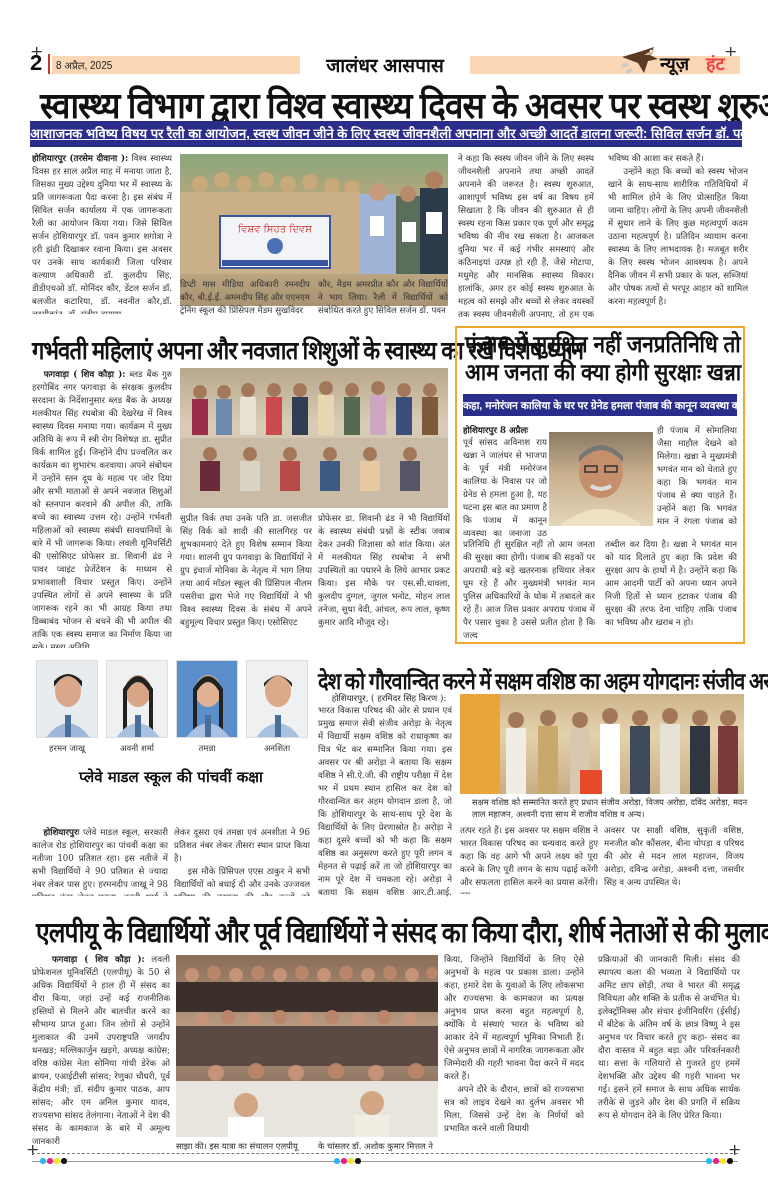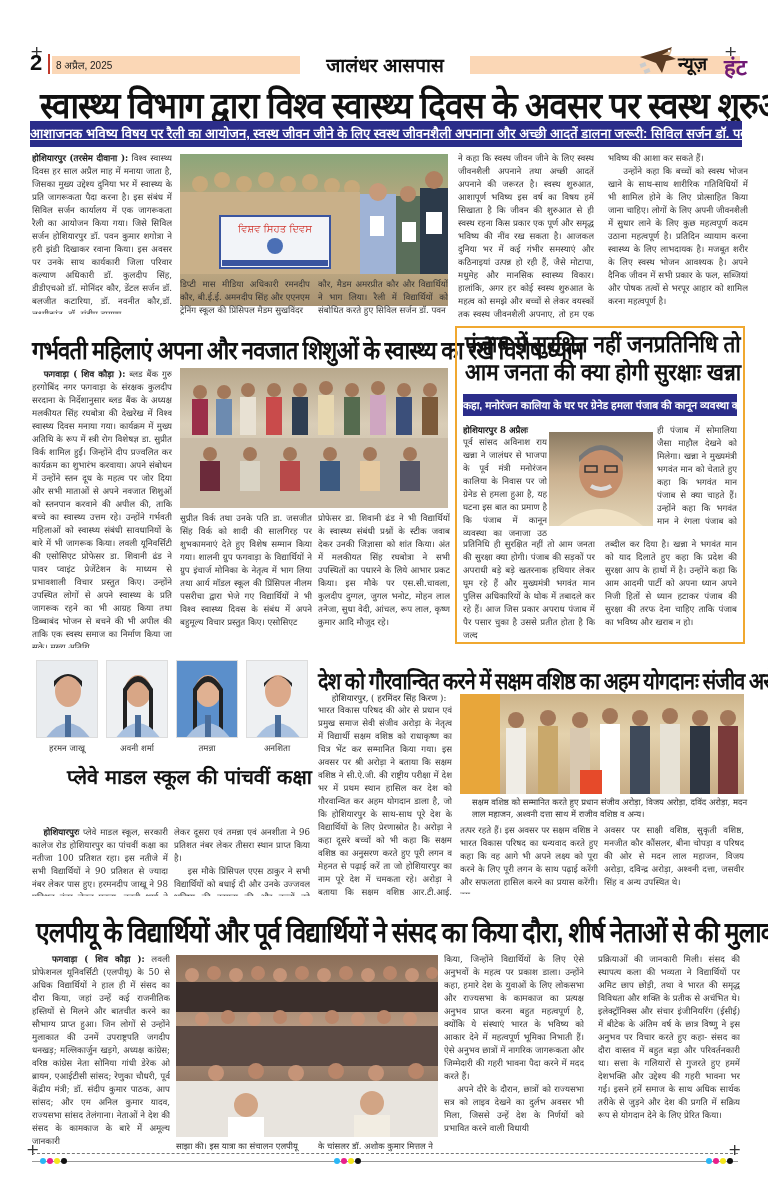--- a/index.html
+++ b/index.html
@@ -6,24 +6,24 @@
   html, body { width: 768px; height: 1187px; background: #ffffff; overflow: hidden; }
   body { font-family: "DejaVu Serif", serif; color: #222; position: relative; }
   .abs { position: absolute; }
 
   .crop { position: absolute; font-family: "DejaVu Sans", sans-serif; font-size: 16px; color: #333; line-height: 1; }
   .hdr-num { left: 30px; top: 50px; font-family: "Liberation Sans", sans-serif; font-weight: bold; font-size: 22px; color: #111; }
   .hdr-sep { left: 48px; top: 54px; width: 2px; height: 20px; background: #c0392b; }
   .hdr-band { left: 52px; top: 56px; width: 688px; height: 18px; background: #fbd7b6; }
   .hdr-date { left: 56px; top: 58px; font-family: "Liberation Sans", sans-serif; font-size: 10px; color: #222; }
   .hdr-section { left: 300px; top: 52px; width: 170px; height: 24px; background: #fff; text-align: center; font-family: "Liberation Sans", sans-serif; font-weight: bold; font-size: 19px; color: #111; }
-  .hdr-logo { left: 638px; top: 45px; width: 120px; height: 32px; }
+  .hdr-logo { left: 620px; top: 45px; width: 120px; height: 32px; }
   .logo-bird { position: absolute; left: 0; top: 0; width: 40px; height: 32px; }
   .logo-text1 { position: absolute; left: 40px; top: 6px; font-family: "Liberation Sans", sans-serif; font-weight: bold; font-size: 18px; color: #111; }
-  .logo-text2 { position: absolute; left: 86px; top: 6px; font-family: "Liberation Sans", sans-serif; font-weight: bold; font-size: 22px; color: #701a75; }
+  .logo-text2 { position: absolute; left: 86px; top: 6px; font-family: "Liberation Sans", sans-serif; font-weight: bold; font-size: 18px; color: #ef4444; }
 
   .headline { font-family: "Liberation Sans", sans-serif; font-weight: bold; color: #111; letter-spacing: -1px; white-space: nowrap; transform-origin: left top; }
   .h1 { left: 40px; top: 80px; font-size: 36px; }
   .subbar { left: 30px; top: 121px; width: 712px; height: 26px; background: #2b2d8a; color: #fff; font-family: "Liberation Sans", sans-serif; font-weight: bold; font-size: 12.5px; line-height: 26px; text-align: center; white-space: nowrap; overflow: hidden; }
 
   .col { font-size: 8.6px; line-height: 13px; text-align: justify; color: #333; overflow: hidden; }
   .col b { color: #222; }
 
   .photo { overflow: hidden; }
   .caption { font-size: 8.4px; line-height: 12px; color: #333; }
@@ -226,21 +226,21 @@
         <path d="M8 78 Q31 46 54 78 Z" fill="#a9c1e0"></path>
         <rect x="28" y="54" width="6" height="24" fill="#4a6d9a"></rect>
       </svg>
   </div>
   <div class="pname" style="left:2px;top:82px;">हरमन जाखू</div>
   <div class="pname" style="left:72px;top:82px;">अवनी शर्मा</div>
   <div class="pname" style="left:142px;top:82px;">तमन्ना</div>
   <div class="pname" style="left:212px;top:82px;">अनशिता</div>
 </div>
 
-<div class="abs" style="left:30px;top:762px;width:282px;text-align:right;font-family:'DejaVu Sans',sans-serif;font-weight:bold;font-size:20px;line-height:30px;color:#111;">
+<div class="abs" style="left:30px;top:762px;width:282px;text-align:center;font-family:'DejaVu Sans',sans-serif;font-weight:bold;font-size:15px;line-height:30px;color:#111;">
   <div>प्लेवे माडल स्कूल की पांचवीं कक्षा</div>
 </div>
 
 <div class="abs col" style="left:32px;top:826px;width:136px;height:70px;">
   &nbsp;&nbsp;&nbsp;<b>होशियारपुरः</b>
   <span>प्लेवे माडल स्कूल, सरकारी कालेज रोड होशियारपुर का पांचवीं कक्षा का नतीजा 100 प्रतिशत रहा। इस नतीजे में सभी विद्यार्थियों ने 90 प्रतिशत से ज्यादा नंबर लेकर पास हुए। हरमनदीप जाखू ने 98 प्रतिशत नंबर लेकर पहला, नवनी शर्मा ने 97 प्रतिशत नंबर</span>
 </div>
 <div class="abs col" style="left:174px;top:826px;width:136px;height:70px;">
   <span>लेकर दूसरा एवं तमन्ना एवं अनशीता ने 96 प्रतिशत नंबर लेकर तीसरा स्थान प्राप्त किया है।</span><br>
   &nbsp;&nbsp;&nbsp;&nbsp;<span>इस मौके प्रिंसिपल एएस ठाकुर ने सभी विद्यार्थियों को बधाई दी और उनके उज्जवल भविष्य की कामना की और बच्चों को सम्मानित किया।</span>

